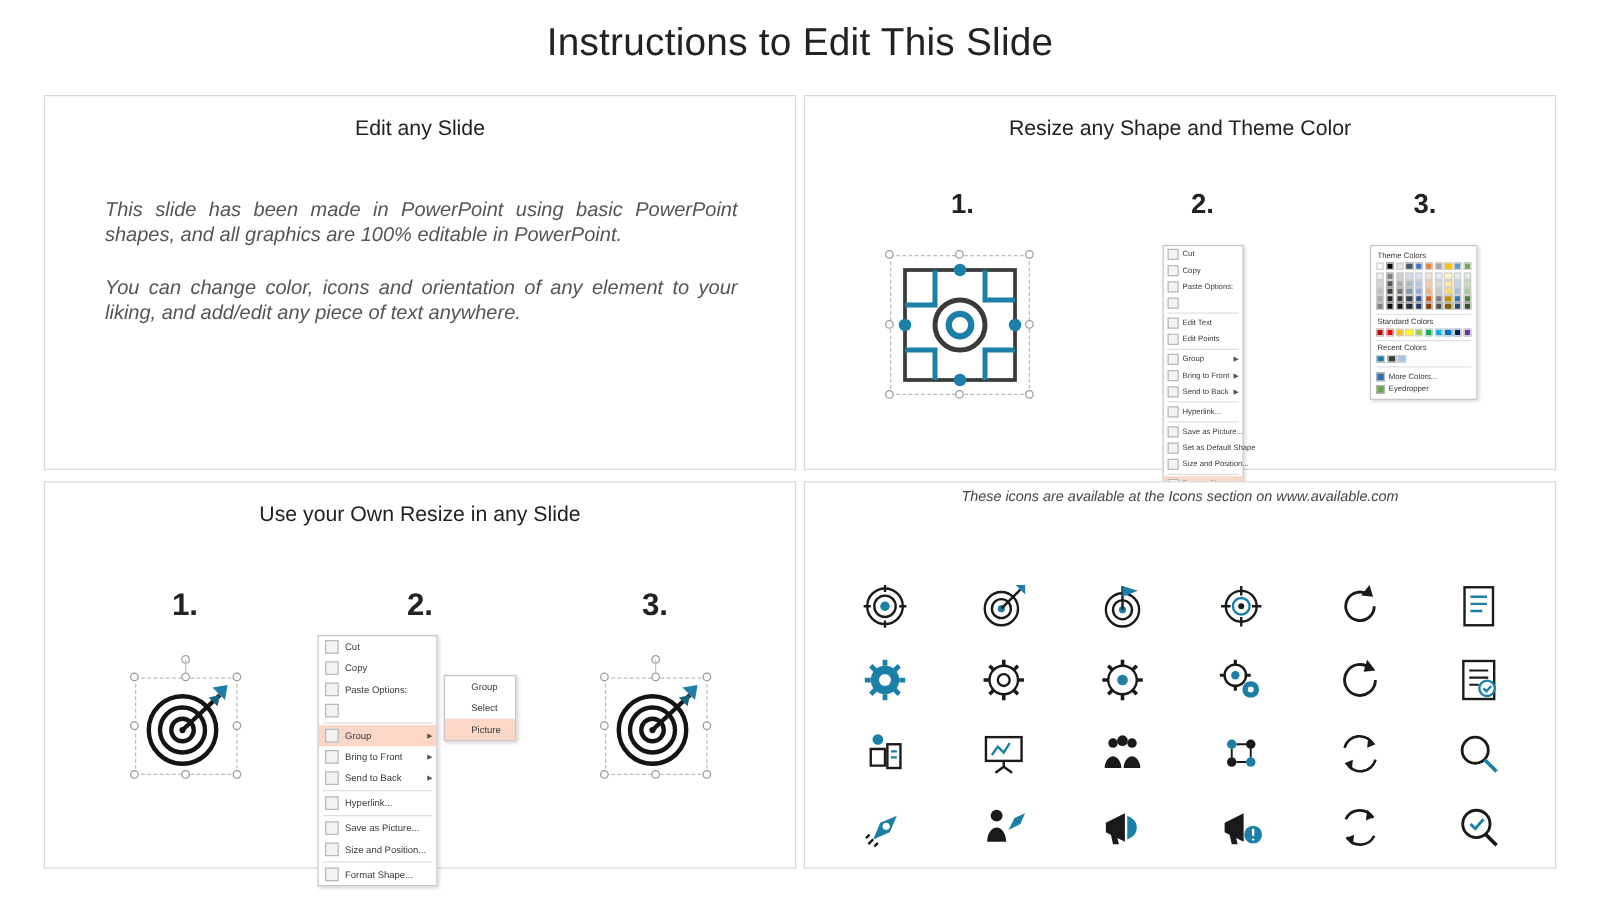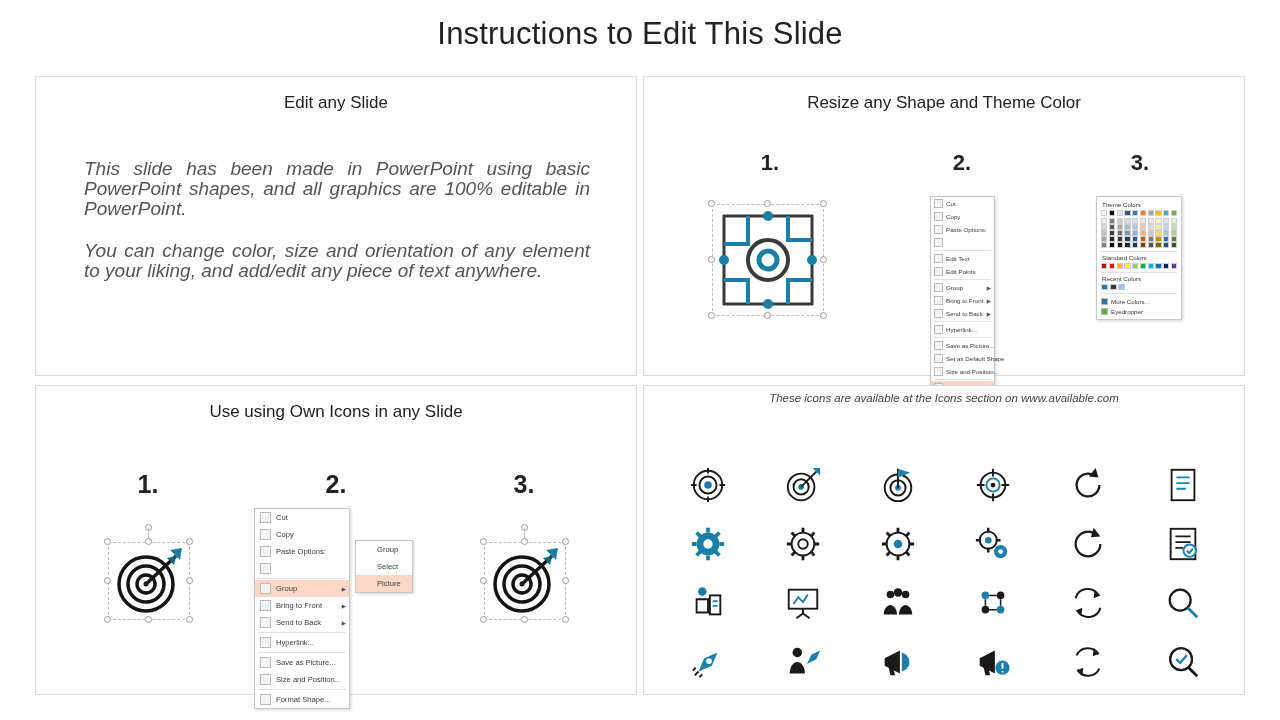--- a/index.html
+++ b/index.html
@@ -48,21 +48,21 @@
     margin-top: 16px;
   }
   .panel-subtitle {
     text-align: center;
     font-size: 11.5px;
     font-style: italic;
     color: #444444;
     margin-top: 6px;
   }
   .para {
-    font-size: 19px;
+    font-size: 16px;
     font-style: italic;
     color: #555555;
     line-height: 20px;
     text-align: justify;
     margin: 0 46px 0 48px;
   }
   #para-1 { margin-top: 46px; }
   #para-2 { margin-top: 22px; }
 
   .step-num {
@@ -199,21 +199,21 @@
 </head>
 <body>
 
 <div class="slide">
 
   <div class="slide-title">Instructions to Edit This Slide</div>
 
   <div class="quad" id="quad-topleft">
     <div class="panel-title">Edit any Slide</div>
     <div class="para" id="para-1">This slide has been made in PowerPoint using basic PowerPoint shapes, and all graphics are 100% editable in PowerPoint.</div>
-    <div class="para" id="para-2">You can change color, size and orientation of any element to your liking, and add/edit any piece of text anywhere.</div>
+    <div class="para" id="para-2">You can change color, icons and orientation of any element to your liking, and add/edit any piece of text anywhere.</div>
   </div>
 
   <div class="quad" id="quad-topright">
     <div class="panel-title">Resize any Shape and Theme Color</div>
   </div>
 
   <div class="step-num" style="left:750px; top:150px;">1.</div>
   <div class="step-num" style="left:942px; top:150px;">2.</div>
   <div class="step-num" style="left:1120px; top:150px;">3.</div>
 
@@ -411,21 +411,21 @@
         <span class="dot" style="background: rgb(47, 111, 168);"></span>
         <span>More Colors...</span>
       </div>
       <div class="cp-item">
         <span class="dot" style="background: rgb(106, 168, 79);"></span>
         <span>Eyedropper</span>
       </div>
     </div>
 
   <div class="quad" id="quad-botleft">
-    <div class="panel-title">Use using Own Icons in any Slide</div>
+    <div class="panel-title">Use your Own Resize in any Slide</div>
   </div>
 
   <div class="step-num big" style="left:128px; top:470px;">1.</div>
   <div class="step-num big" style="left:316px; top:470px;">2.</div>
   <div class="step-num big" style="left:504px; top:470px;">3.</div>
 
   <div class="handle-box" style="left:108px; top:542px; width:82px; height:78px;"></div>
   <div class="hdl" style="left:104px; top:538px;"></div>
   <div class="hdl" style="left:145px; top:538px;"></div>
   <div class="hdl" style="left:186px; top:538px;"></div>

